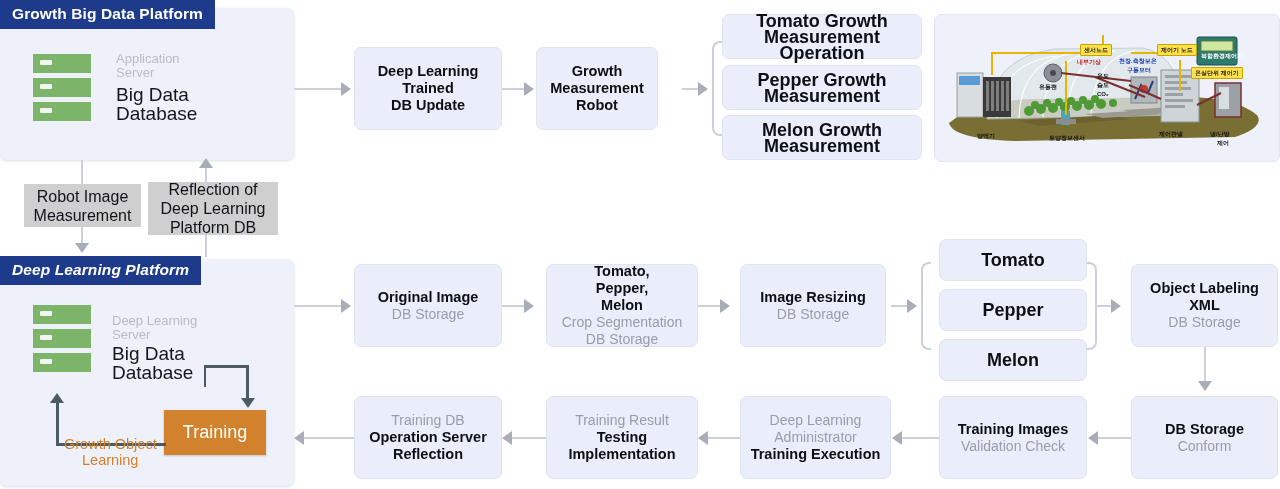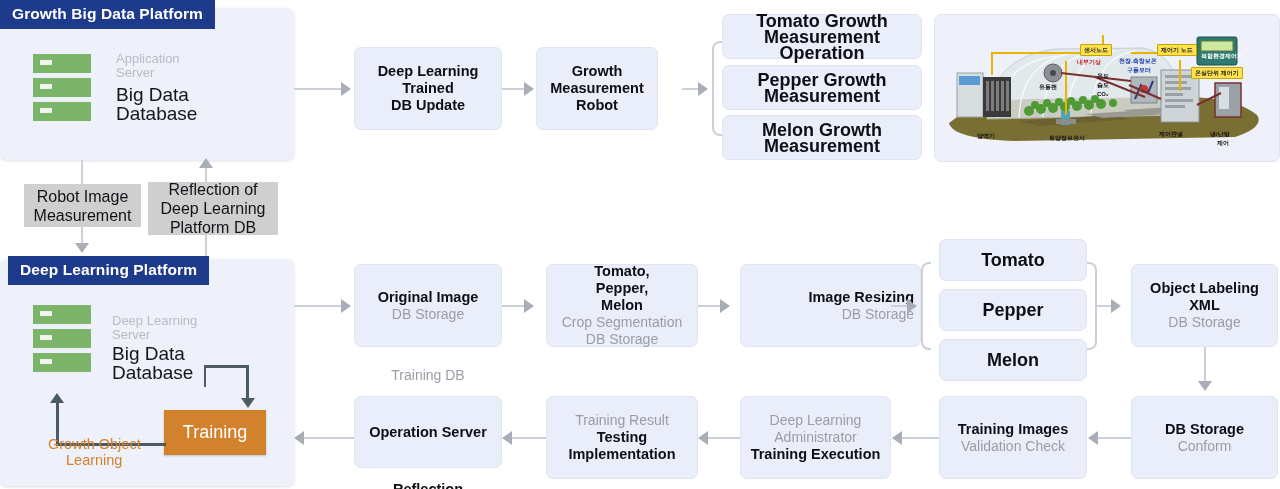--- a/index.html
+++ b/index.html
@@ -117,20 +117,21 @@
     justify-content:center;
     box-shadow:0 1px 2px rgba(0,0,0,.2);
   }
   .learn-label{
     position:absolute;
     color:#d2822c;
     font-size:14.5px;
     line-height:16px;
     text-align:center;
     white-space:nowrap;
+    margin-left:16px;
   }
 
   
   .ln{position:absolute;background:#cdd0d8;}
   .ln.h{height:2px;}
   .ln.v{width:2px;}
   .ln.dark{background:#4c5a63;}
   .arrow{position:absolute;width:0;height:0;}
   .arrow.r{border-left:10px solid #a8adb8;border-top:7px solid transparent;border-bottom:7px solid transparent;}
   .arrow.l{border-right:10px solid #a8adb8;border-top:7px solid transparent;border-bottom:7px solid transparent;}
@@ -360,21 +361,21 @@
       <div class="gh-txt" style="left:42px;top:118px;color:#111111;">양액기</div>
       <div class="gh-txt" style="left:114px;top:120px;color:#111111;">토양정보센서</div>
       <div class="gh-txt" style="left:224px;top:116px;color:#111111;">제어판넬</div>
       <div class="gh-txt" style="left:275px;top:116px;color:#111111;">냉/난방</div>
       <div class="gh-txt" style="left:282px;top:125px;color:#111111;">제어</div>
       <div class="gh-txt" style="left:266px;top:38px;color:#ffffff;">복합환경제어기</div>
     </div>
   </div>
 
   <div class="panel" style="left:0px;top:259px;width:294px;height:227px;"></div>
-  <div class="panel-title" style="left:8px;top:256px;">Deep Learning Platform</div>
+  <div class="panel-title" style="left:0px;top:256px;font-style:italic;">Deep Learning Platform</div>
 
   <div class="server-icon" style="left:33px;top:305px;">
     <div class="srv-unit" style="top:0px;">
         <div class="srv-led"></div>
       </div>
     <div class="srv-gap" style="top:19px;"></div>
     <div class="srv-unit" style="top:24px;">
         <div class="srv-led"></div>
       </div>
     <div class="srv-gap" style="top:43px;"></div>
@@ -416,21 +417,21 @@
     <div class="ttl">Tomato,</div>
     <div class="ttl">Pepper,</div>
     <div class="ttl">Melon</div>
     <div class="sub">Crop Segmentation</div>
     <div class="sub">DB Storage</div>
   </div>
 
   <div class="ln h" style="left:698px;top:305px;width:24px;"></div>
   <div class="arrow r" style="left:720px;top:299px;"></div>
 
-  <div class="box" style="left:740px;top:264px;width:181px;height:83px;align-items:flex-end;">
+  <div class="box" style="left:740px;top:264px;width:146px;height:83px;">
     <div class="ttl">Image Resizing</div>
     <div class="sub">DB Storage</div>
   </div>
 
   <div class="ln h" style="left:891px;top:305px;width:18px;"></div>
   <div class="arrow r" style="left:907px;top:299px;"></div>
   <div class="brace left" style="left:921px;top:262px;width:10px;height:88px;"></div>
 
   <div class="box small" style="left:939px;top:289px;width:148px;height:42px;">
     <div class="ttl">Pepper</div>
@@ -482,21 +483,21 @@
 
   <div class="box" style="left:546px;top:396px;width:152px;height:83px;">
     <div class="sub">Training Result</div>
     <div class="ttl">Testing</div>
     <div class="ttl">Implementation</div>
   </div>
 
   <div class="ln h" style="left:512px;top:437px;width:34px;"></div>
   <div class="arrow l" style="left:502px;top:431px;"></div>
 
-  <div class="box" style="left:354px;top:396px;width:148px;height:72px;gap:40px;">
+  <div class="box" style="left:354px;top:396px;width:148px;height:83px;">
     <div class="sub">Training DB</div>
     <div class="ttl">Operation Server</div>
     <div class="ttl">Reflection</div>
   </div>
 
   <div class="ln h" style="left:304px;top:437px;width:50px;"></div>
   <div class="arrow l" style="left:294px;top:431px;"></div>
 
 </div>
 

